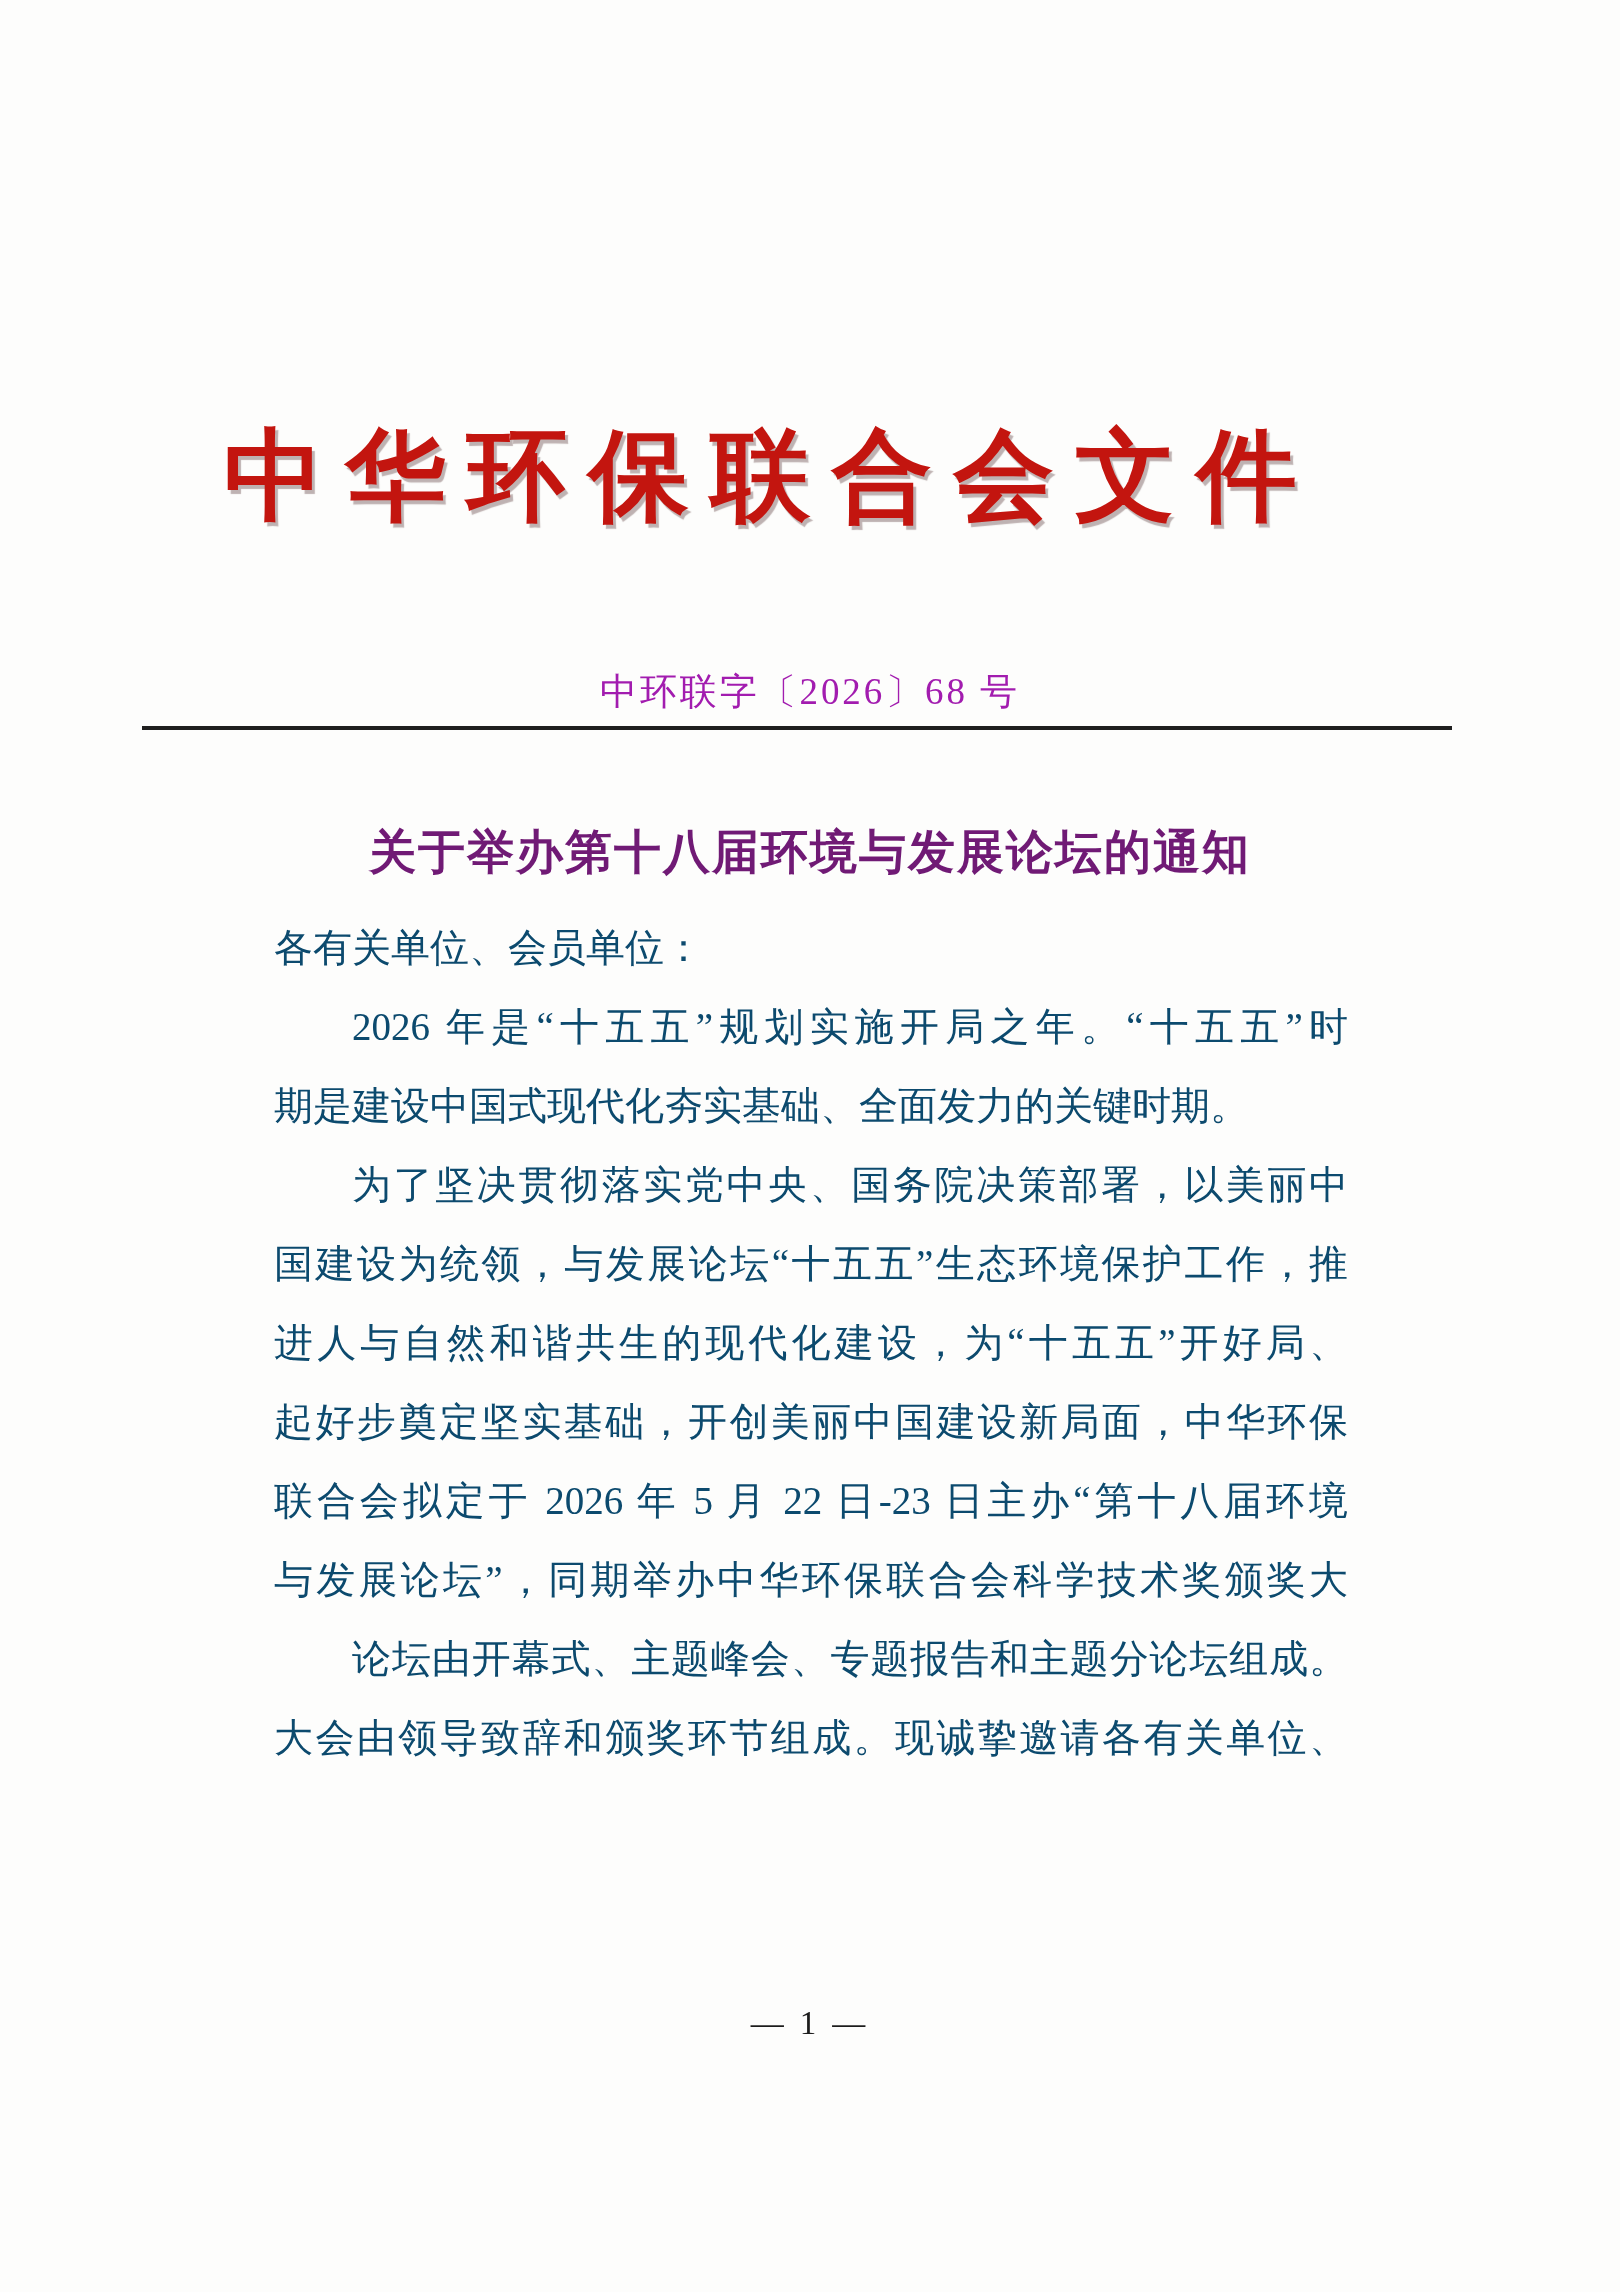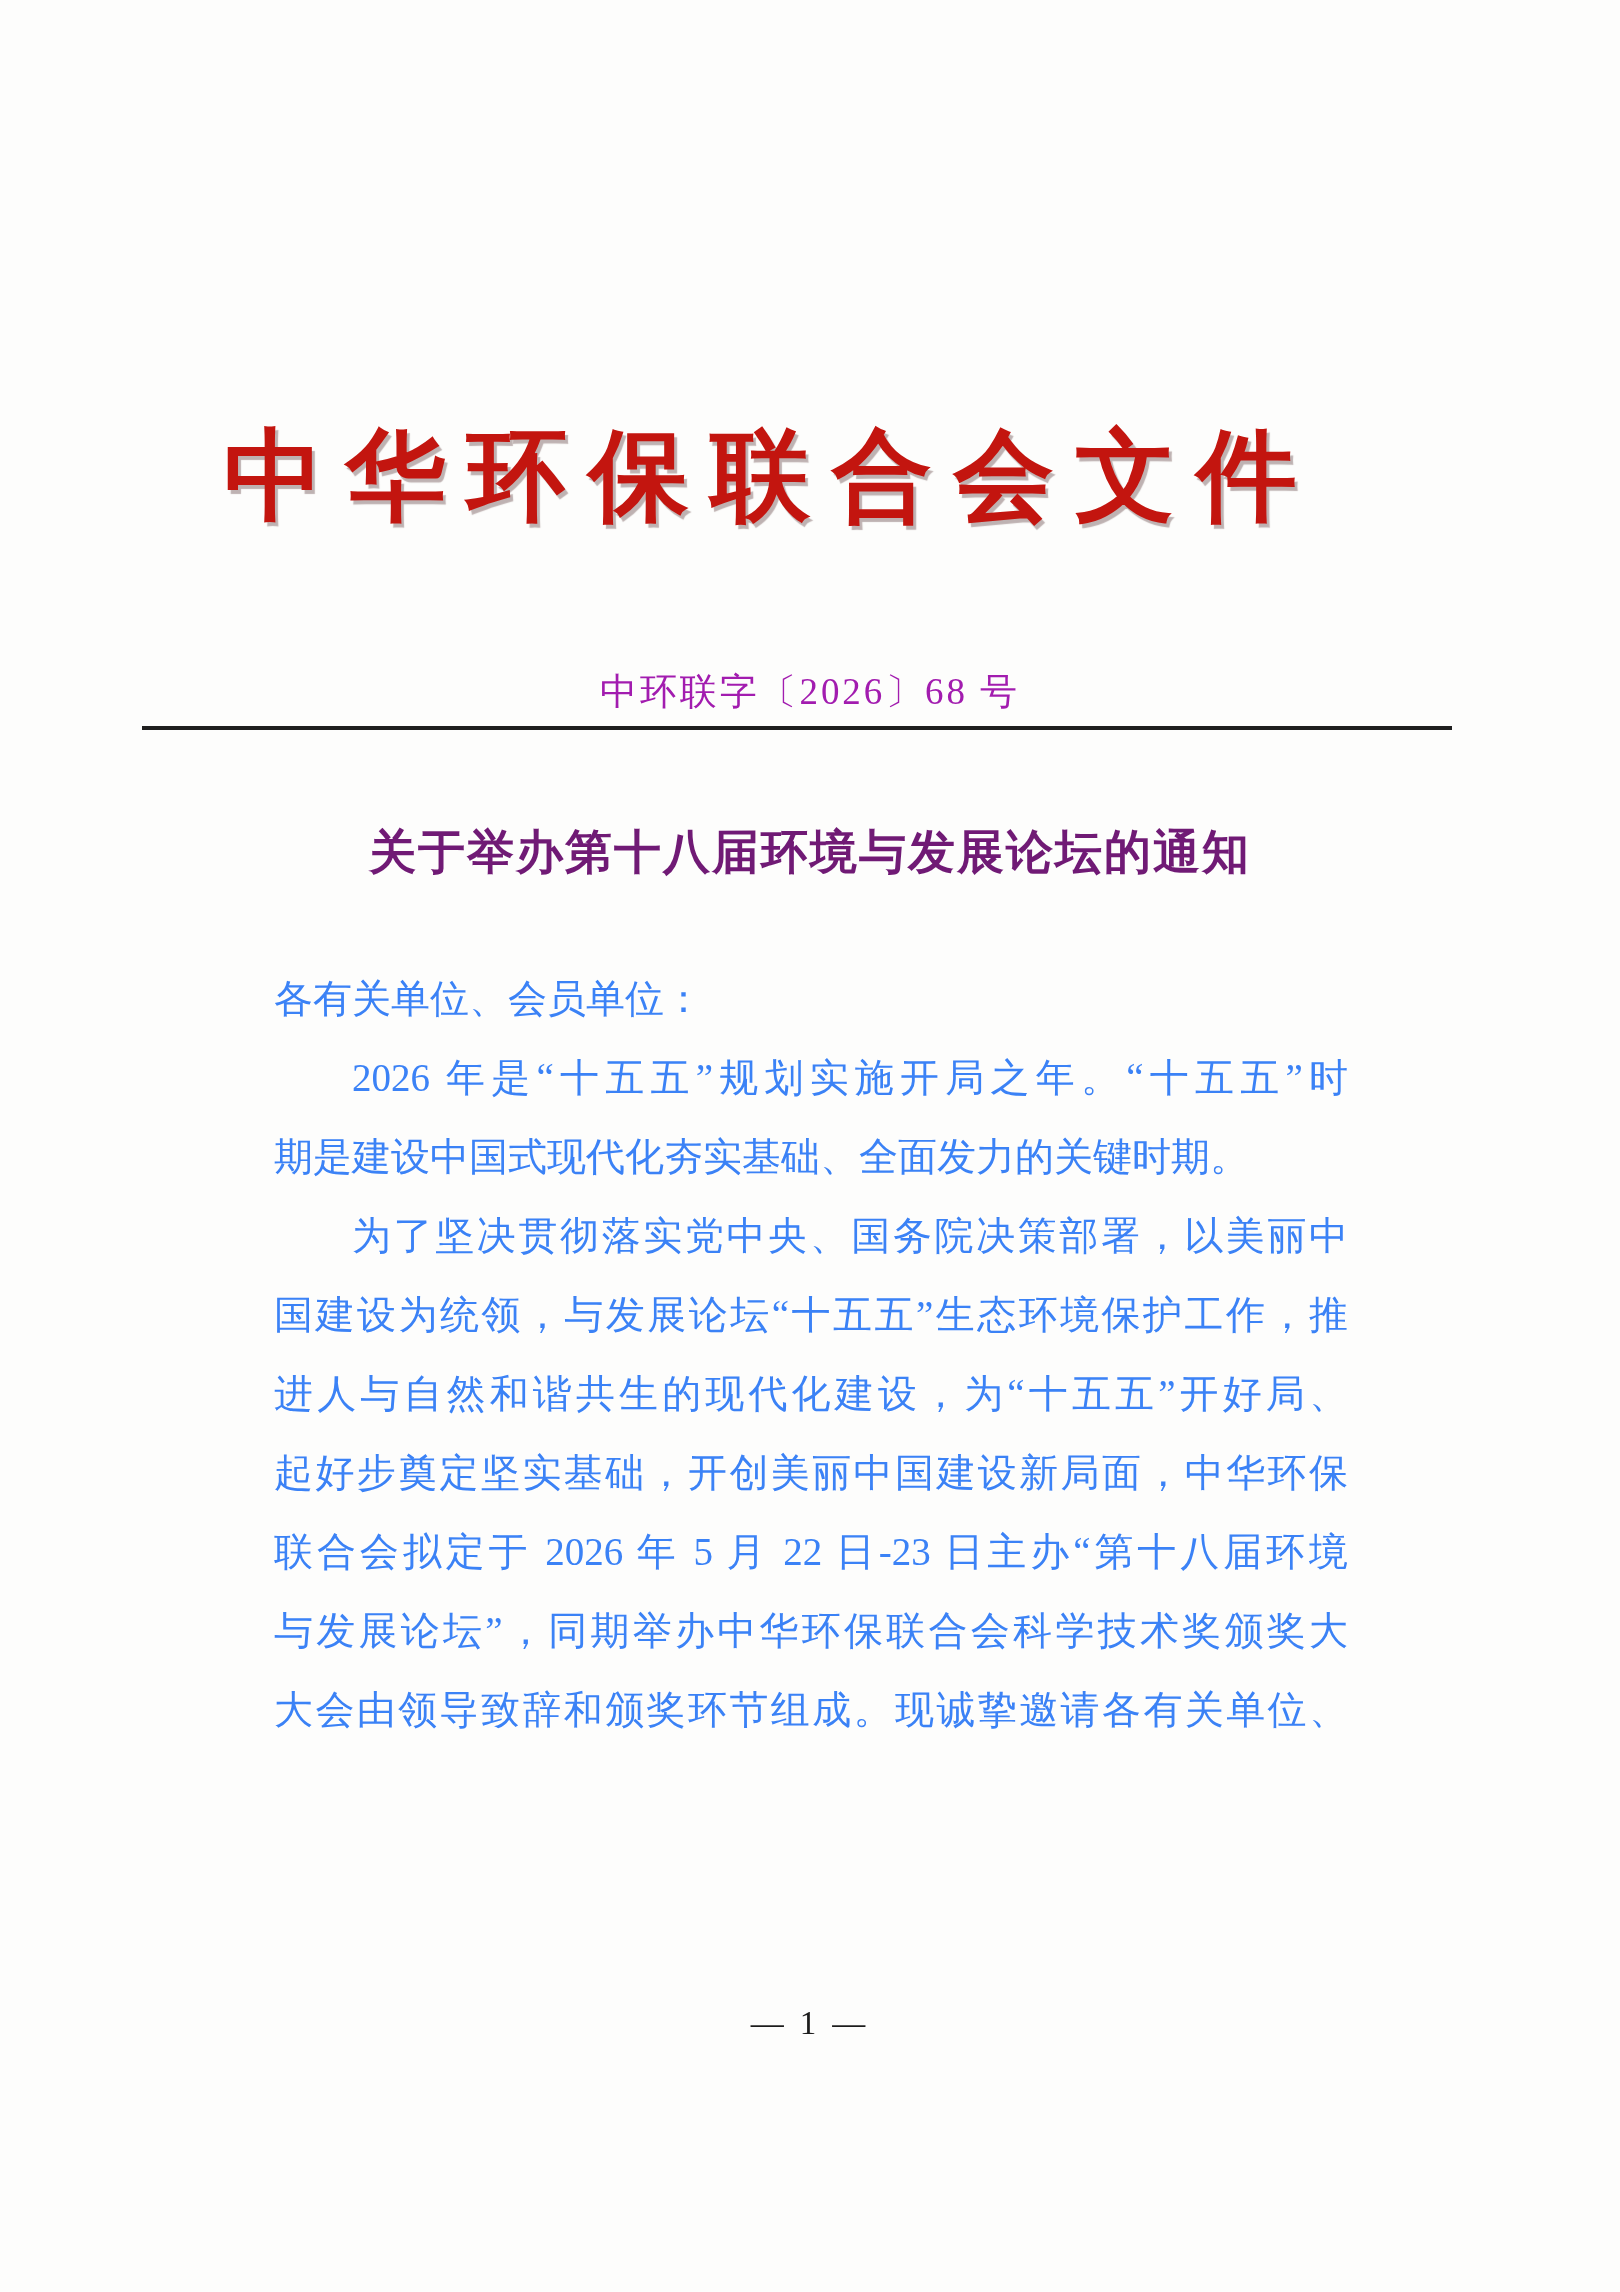--- a/index.html
+++ b/index.html
@@ -62,25 +62,25 @@
     text-align: center;
     font-size: 47px;
     font-weight: bold;
     letter-spacing: 2px;
     color: #701a75;
   }
 
   
   .body-text {
     position: absolute;
-    top: 959px;
+    top: 908px;
     left: 274px;
     width: 1074px;
     font-size: 39px;
-    color: #3b82f6;
+    color: #0c4a6e;
   }
   .line {
     height: 79px;
     line-height: 79px;
     white-space: normal;
   }
   .line.just {
     text-align: justify;
     text-align-last: justify;
   }
@@ -116,19 +116,20 @@
   <div class="body-text">
     <div class="line">各有关单位、会员单位：</div>
     <div class="line indent just">2026 年是“十五五”规划实施开局之年。“十五五”时</div>
     <div class="line">期是建设中国式现代化夯实基础、全面发力的关键时期。</div>
     <div class="line indent just">为了坚决贯彻落实党中央、国务院决策部署，以美丽中</div>
     <div class="line just">国建设为统领，与发展论坛“十五五”生态环境保护工作，推</div>
     <div class="line just">进人与自然和谐共生的现代化建设，为“十五五”开好局、</div>
     <div class="line just">起好步奠定坚实基础，开创美丽中国建设新局面，中华环保</div>
     <div class="line just">联合会拟定于 2026 年 5 月 22 日-23 日主办“第十八届环境</div>
     <div class="line just">与发展论坛”，同期举办中华环保联合会科学技术奖颁奖大</div>
+    <div class="line indent just">论坛由开幕式、主题峰会、专题报告和主题分论坛组成。</div>
     <div class="line just">大会由领导致辞和颁奖环节组成。现诚挚邀请各有关单位、</div>
   </div>
 
   <div class="page-number">— 1 —</div>
 
 </div>
 
 
 </body></html>

